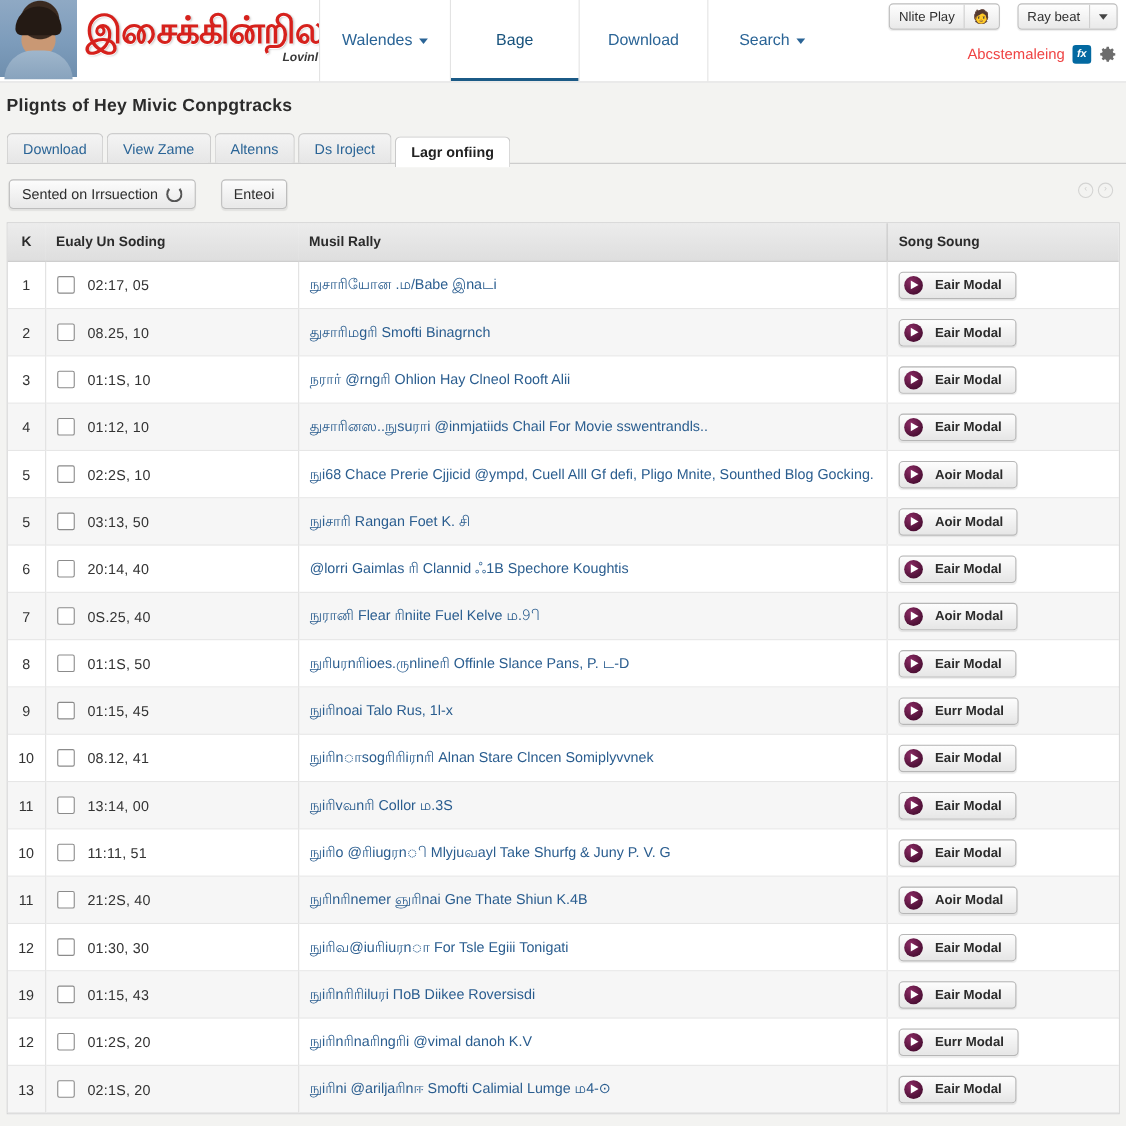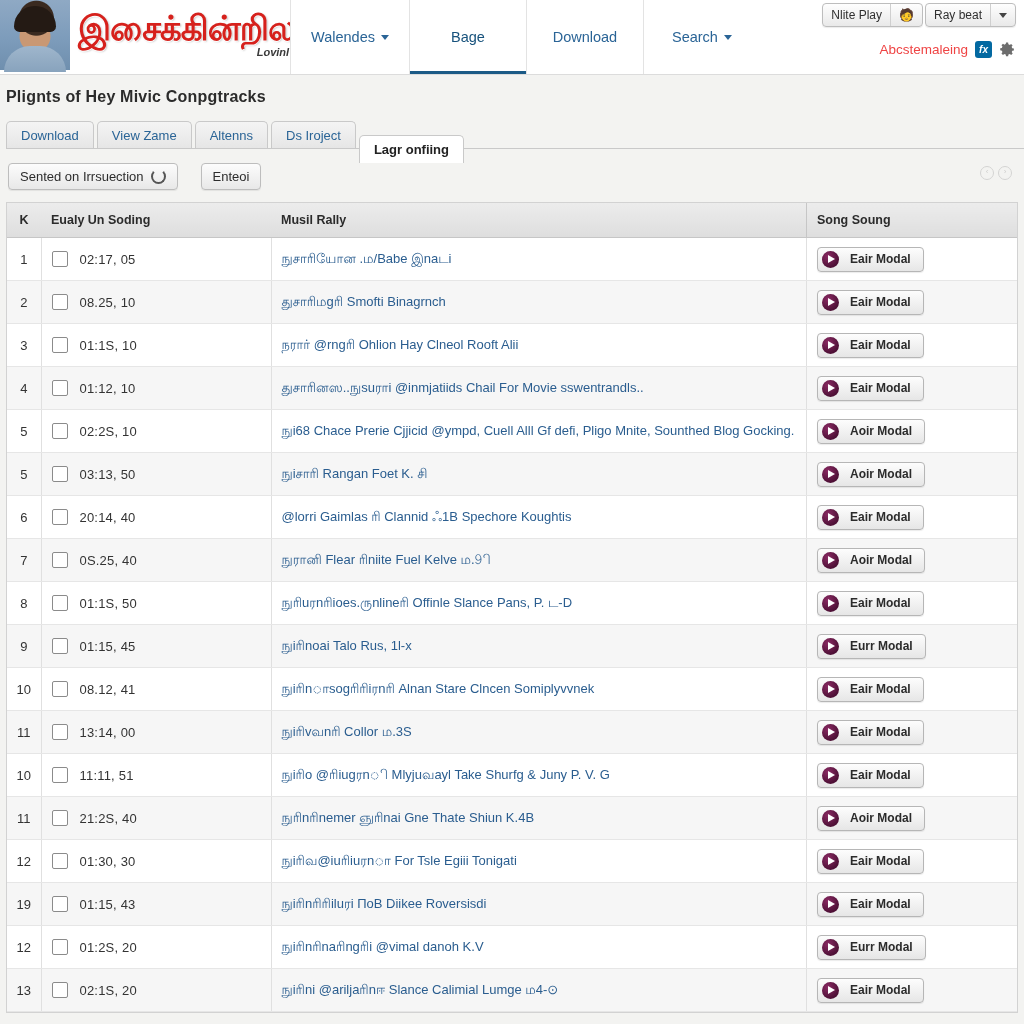--- a/index.html
+++ b/index.html
@@ -90,21 +90,21 @@
     border-right:4px solid transparent;
     border-top:5px solid #2a6496;
     margin-left:6px;
     vertical-align:middle;
   }
   .header-right{
     position:absolute;right:8px;top:0;height:74px;
     display:flex;flex-direction:column;justify-content:flex-start;align-items:flex-end;
   }
   .hr-top{
-    display:flex;gap:2px;margin-top:3px;
+    display:flex;gap:16px;margin-top:3px;
   }
   .btn-group{
     display:flex;
     border:1px solid #bdbdbd;
     border-radius:4px;
     background:linear-gradient(#fefefe,#e9e9e9);
     box-shadow:0 1px 1px rgba(0,0,0,.08);
     overflow:hidden;
     height:22px;
     align-items:stretch;
@@ -164,21 +164,21 @@
     border-radius:5px 5px 0 0;
     cursor:pointer;
     line-height:15px;
     white-space:nowrap;
   }
   .tab.active{
     background:#fff;
     color:#222;
     font-weight:bold;
     position:relative;
-    top:15px;
+    top:4px;
     padding-bottom:6px;
     margin-top:16px;
   }
   .toolrow{
     display:flex;align-items:center;gap:23px;
     margin:14px 0 0 8px;
   }
   .tool-btn{
     border:1px solid #bdbdbd;border-radius:4px;
     background:linear-gradient(#fcfcfc,#e8e8e8);
@@ -542,21 +542,21 @@
             <td class="c-time"><span class="cbx"></span><span class="time-val">01:2S, 20</span></td>
             <td class="c-title"><span class="song-link">நுiரிnரிnaரிngரிi @vimal danoh K.V</span></td>
             <td class="c-act"><span class="play-btn">
                 <span class="play-ico"></span>
                 <span>Eurr Modal</span>
               </span></td>
           </tr>
           <tr>
             <td class="c-num">13</td>
             <td class="c-time"><span class="cbx"></span><span class="time-val">02:1S, 20</span></td>
-            <td class="c-title"><span class="song-link">நுiரிni @ariljaரிnஈ Slance Calimial Lumge ம4-⊙</span></td>
+            <td class="c-title"><span class="song-link">நுiரிni @ariljaரிnஈ Smofti Calimial Lumge ம4-⊙</span></td>
             <td class="c-act"><span class="play-btn">
                 <span class="play-ico"></span>
                 <span>Eair Modal</span>
               </span></td>
           </tr>
         </tbody>
     </table>
   </div>
 
 </div>

